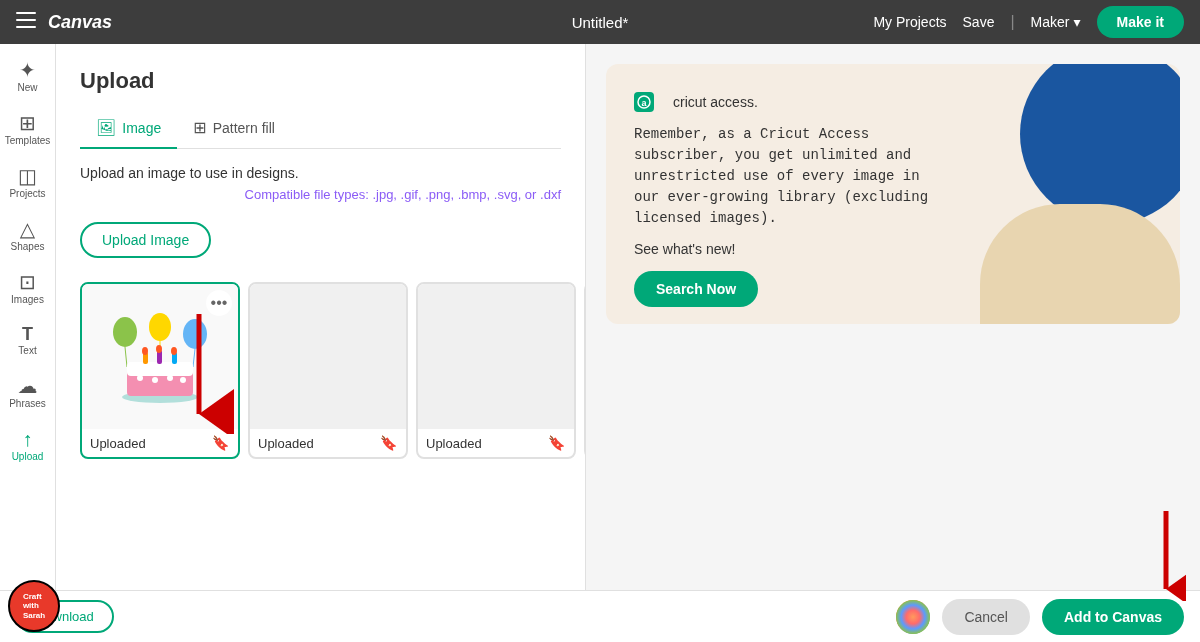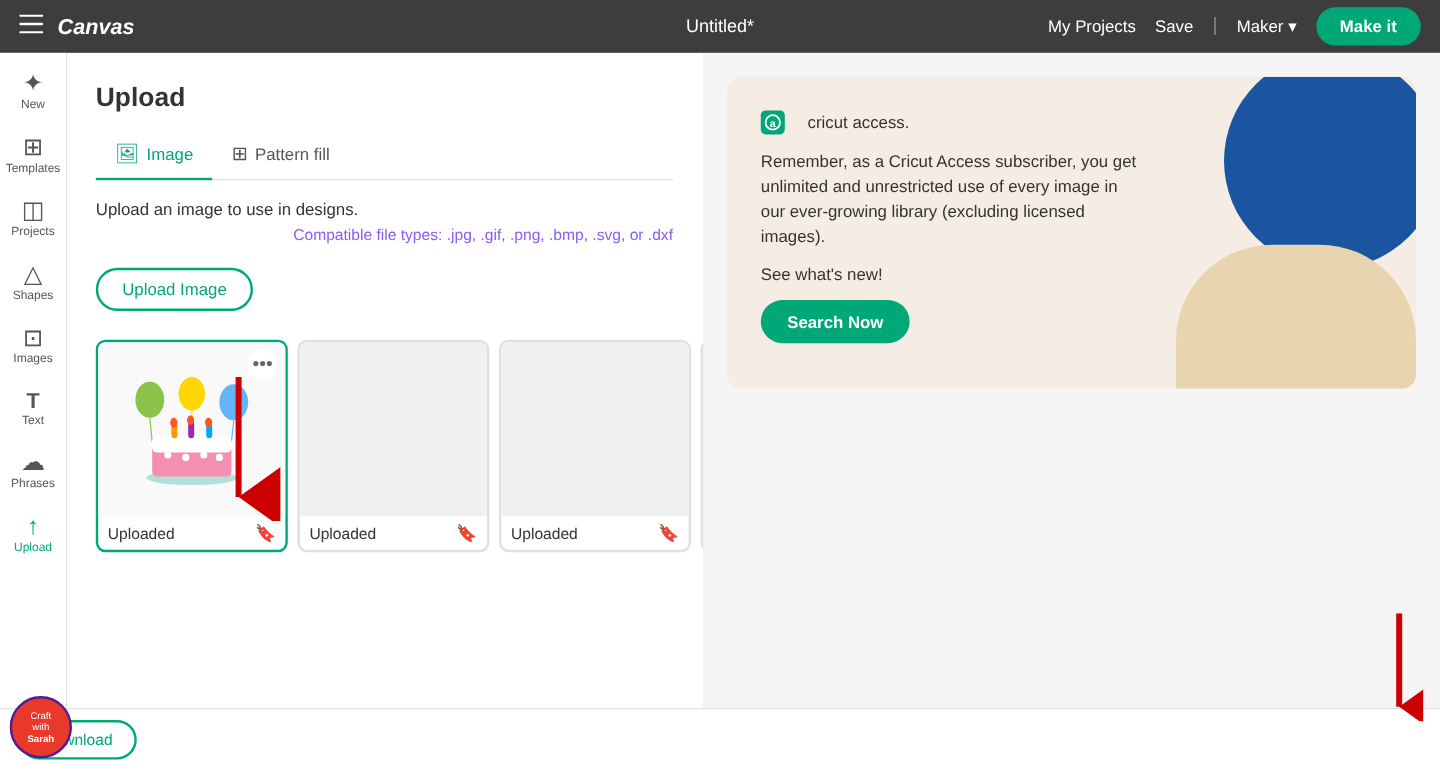--- a/index.html
+++ b/index.html
@@ -150,21 +150,21 @@
       display: flex;
       height: 260px;
       background: #f5ede3;
       position: relative;
     }
     .ad-content { padding: 28px; flex: 1; }
     .ad-logo { display: flex; align-items: center; gap: 6px; margin-bottom: 12px; }
     .ad-logo-icon { width: 20px; height: 20px; background: #00a878; border-radius: 4px; display: flex; align-items: center; justify-content: center; color: white; font-size: 10px; font-weight: bold; }
     .ad-logo-text { font-size: 14px; color: #333; font-weight: 500; margin-left: 13px; }
     .ad-headline { font-size: 26px; font-weight: 700; color: #00a878; margin-bottom: 12px; }
-    .ad-body { font-size: 14px; color: #333; line-height: 1.5; margin-bottom: 12px; max-width: 360px; }
+    .ad-body { font-size: 14px; color: #333; line-height: 1.5; margin-bottom: 12px; max-width: 360px; font-family: Liberation Mono, monospace; }
     .ad-see-new { font-size: 14px; color: #333; font-weight: 500; margin-bottom: 14px; }
     .ad-search-btn {
       background: #00a878;
       color: white;
       border: none;
       border-radius: 20px;
       padding: 10px 22px;
       font-size: 14px;
       font-weight: 700;
       cursor: pointer;
@@ -256,25 +256,25 @@
       left: 8px;
       width: 52px;
       height: 52px;
       border-radius: 50%;
       background: #e8392a;
       display: flex;
       align-items: center;
       justify-content: center;
       color: white;
       font-size: 9px;
-      font-weight: normal;
-      text-align: center;
+      font-weight: bold;
+      text-align: left;
       line-height: 1.2;
       z-index: 100;
-      border: 2px solid #4c1d95;
+      border: 2px solid #000000;
     }
   </style>
 </head>
 <body>
 
 <nav class="topnav">
   <span class="topnav-menu">
     <svg width="20" height="16" viewBox="0 0 20 16" fill="white">
       <rect y="0" width="20" height="2" rx="1"></rect>
       <rect y="7" width="20" height="2" rx="1"></rect>
@@ -455,20 +455,37 @@
       </div>
     </div>
   </div>
 
 </div>
 
 <div class="bottom-bar" style="position:relative;">
   <div class="bottom-left">
     <button class="download-btn">Download</button>
   </div>
+  <div class="bottom-right">
+    <div class="avatar-circle">
+      <svg width="34" height="34" viewBox="0 0 34 34">
+        <defs>
+          <radialGradient id="avatarGrad" cx="50%" cy="50%">
+            <stop offset="0%" stop-color="#ff9a5c"></stop>
+            <stop offset="40%" stop-color="#ff6b6b"></stop>
+            <stop offset="70%" stop-color="#5c9aff"></stop>
+            <stop offset="100%" stop-color="#8bc34a"></stop>
+          </radialGradient>
+        </defs>
+        <circle cx="17" cy="17" r="17" fill="url(#avatarGrad)"></circle>
+      </svg>
+    </div>
+    <button class="cancel-btn">Cancel</button>
+    <button class="add-to-canvas-btn">Add to Canvas</button>
+  </div>
 
   <svg style="position:absolute; right:14px; top:-80px;" width="40" height="90">
     <defs>
       <marker id="ah2" markerWidth="10" markerHeight="7" refX="5" refY="7" orient="auto">
         <polygon points="0 0, 10 0, 5 7" fill="#cc0000"></polygon>
       </marker>
     </defs>
     <line x1="20" y1="0" x2="20" y2="78" stroke="#cc0000" stroke-width="5" marker-end="url(#ah2)"></line>
   </svg>
 </div>

